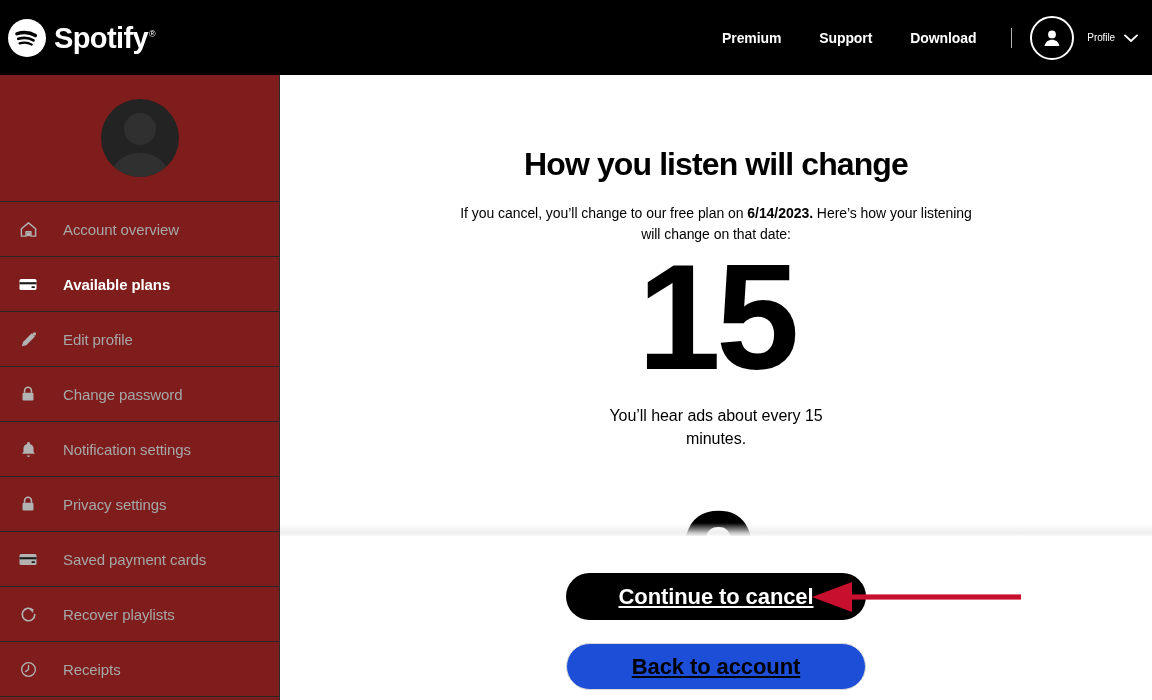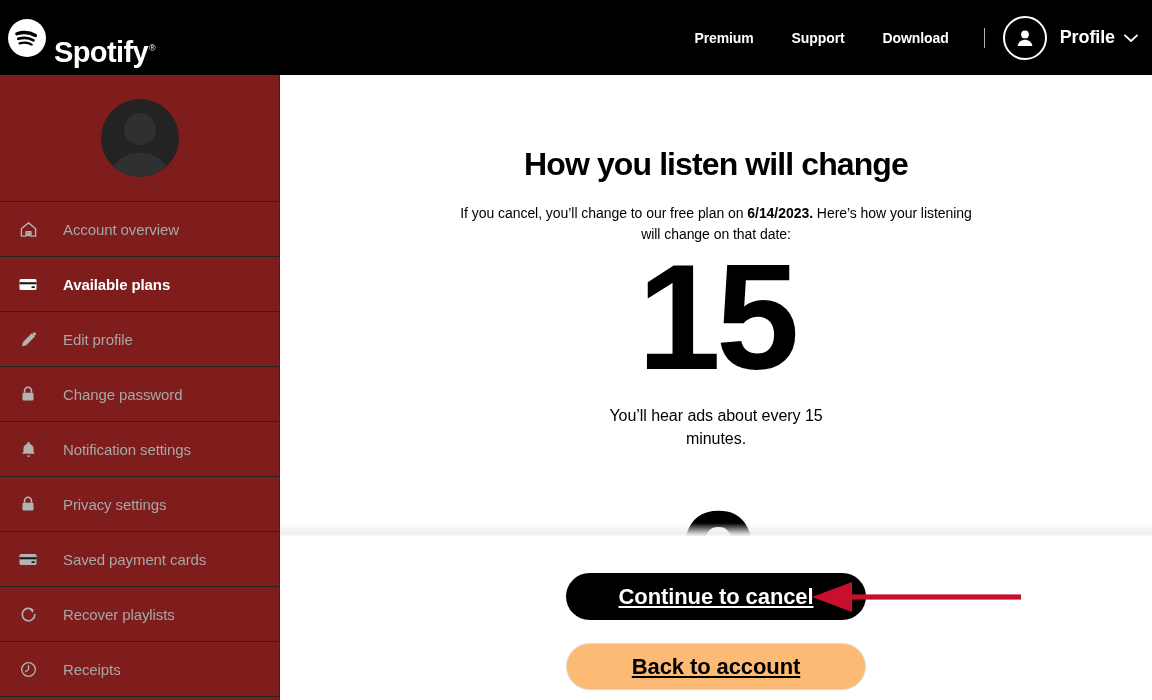--- a/index.html
+++ b/index.html
@@ -27,21 +27,21 @@
   }
   .logo-mark { width: 38px; height: 38px; display: block; }
   .logo-word {
     color: #ffffff;
     font-size: 29px;
     font-weight: 700;
     letter-spacing: -0.6px;
     margin-left: 8px;
     line-height: 1;
     position: relative;
-    top: 15px;
+    top: 1px;
   }
   .logo-reg {
     color: #ffffff; font-size: 9px; vertical-align: super;
     margin-left: 1px; font-weight: 400;
   }
   .nav {
     margin-left: auto;
     display: flex; align-items: center;
     height: 100%;
     padding-right: 14px;
@@ -68,21 +68,21 @@
   }
   .avatar-nav {
     width: 44px; height: 44px;
     border: 2px solid #ffffff;
     border-radius: 50%;
     display: flex; align-items: center; justify-content: center;
     flex: 0 0 auto;
   }
   .avatar-nav svg { display: block; }
   .profile-label {
-    color: #ffffff; font-size: 18px; font-weight: 700;
+    color: #ffffff; font-size: 10px; font-weight: 400;
     margin-left: 13px; letter-spacing: -0.1px;
   }
   .chev { margin-left: 9px; display: block; }
 
   
   .sidebar {
     position: absolute;
     top: 75px; left: 0;
     width: 280px; height: 625px;
     background: #7f1d1d;
@@ -200,21 +200,21 @@
     cursor: pointer;
     border: none;
     font-family: "Liberation Sans", sans-serif;
     text-decoration: underline;
   }
   .btn-primary {
     background: #000000; color: #ffffff;
     margin-top: 37px;
   }
   .btn-secondary {
-    background: #fdba74; color: #000000;
+    background: #1d4ed8; color: #000000;
     border: 1px solid #d9d9d9;
     margin-top: 23px;
   }
 
   
   .annotation {
     position: absolute;
     left: 808px; top: 578px;
     width: 215px; height: 38px;
     z-index: 60;

